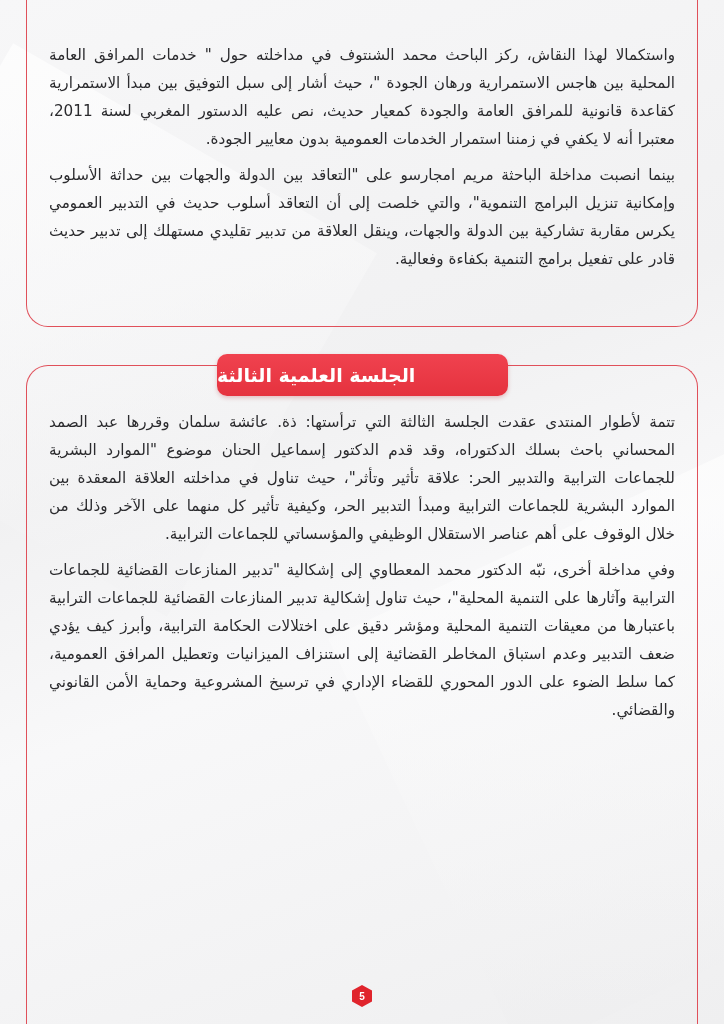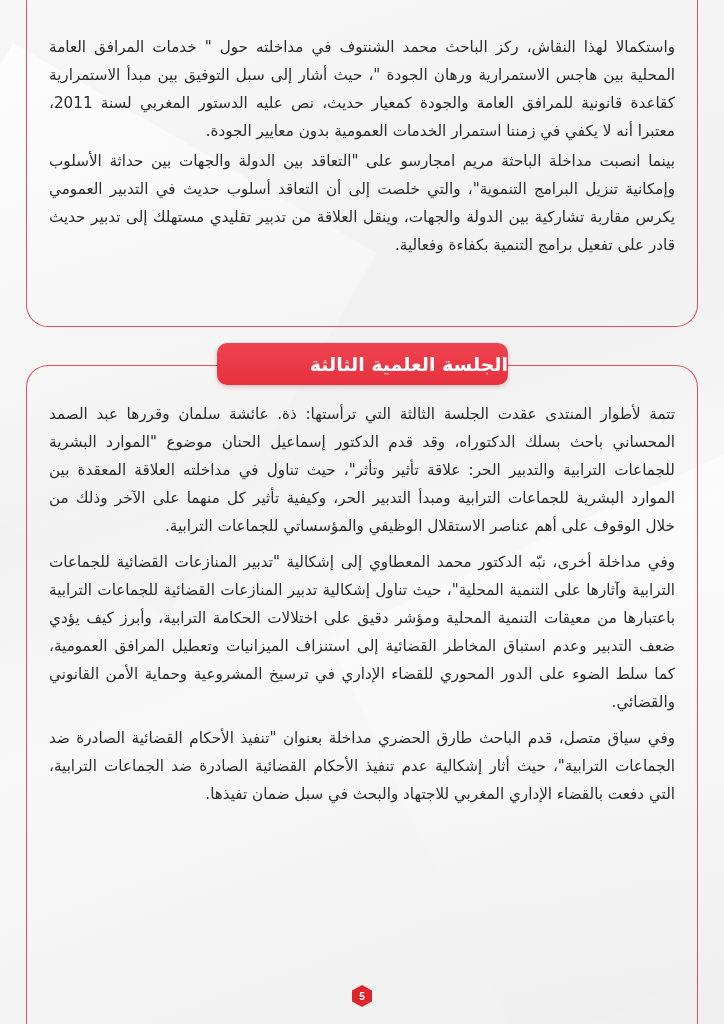--- a/index.html
+++ b/index.html
@@ -58,37 +58,37 @@
       line-height: 28px;
       padding: 0 22px;
     }
     .box.top .content {
       padding-top: 37px;
     }
     .box.bottom .content {
       padding-top: 34px;
     }
     .content p {
-      margin: 0 0 8px 0;
+      margin: 8px 0 8px 0;
     }
     .content p.tight {
       margin-bottom: 2px;
     }
     .title-badge {
       position: absolute;
       left: 217px;
-      top: 343px;
+      top: 354px;
       width: 291px;
       height: 42px;
       border-radius: 10px;
       background: linear-gradient(180deg, #f0424f 0%, #e5323e 100%);
       box-shadow: 0 2px 4px rgba(180,30,40,0.25);
       display: flex;
       align-items: center;
-      justify-content: flex-start;
+      justify-content: flex-end;
       direction: rtl;
     }
     .title-badge span {
       color: #ffffff;
       font-weight: bold;
       font-size: 19px;
       letter-spacing: 0.3px;
     }
     .page-number {
       position: absolute;
@@ -119,21 +119,20 @@
   <div class="content">
     <p class="tight">واستكمالا لهذا النقاش، ركز الباحث محمد الشنتوف في مداخلته حول " خدمات المرافق العامة المحلية بين هاجس الاستمرارية ورهان الجودة "، حيث أشار إلى سبل التوفيق بين مبدأ الاستمرارية كقاعدة قانونية للمرافق العامة والجودة كمعيار حديث، نص عليه الدستور المغربي لسنة 2011، معتبرا أنه لا يكفي في زمننا استمرار الخدمات العمومية بدون معايير الجودة.</p>
     <p>بينما انصبت مداخلة الباحثة مريم امجارسو على "التعاقد بين الدولة والجهات بين حداثة الأسلوب وإمكانية تنزيل البرامج التنموية"، والتي خلصت إلى أن التعاقد أسلوب حديث في التدبير العمومي يكرس مقاربة تشاركية بين الدولة والجهات، وينقل العلاقة من تدبير تقليدي مستهلك إلى تدبير حديث قادر على تفعيل برامج التنمية بكفاءة وفعالية.</p>
   </div>
 </section>
 
 <section class="box bottom">
   <div class="content">
     <p>تتمة لأطوار المنتدى عقدت الجلسة الثالثة التي ترأستها: ذة. عائشة سلمان وقررها عبد الصمد المحساني باحث بسلك الدكتوراه، وقد قدم الدكتور إسماعيل الحنان موضوع "الموارد البشرية للجماعات الترابية والتدبير الحر: علاقة تأثير وتأثر"، حيث تناول في مداخلته العلاقة المعقدة بين الموارد البشرية للجماعات الترابية ومبدأ التدبير الحر، وكيفية تأثير كل منهما على الآخر وذلك من خلال الوقوف على أهم عناصر الاستقلال الوظيفي والمؤسساتي للجماعات الترابية.</p>
     <p>وفي مداخلة أخرى، نبّه الدكتور محمد المعطاوي إلى إشكالية "تدبير المنازعات القضائية للجماعات الترابية وآثارها على التنمية المحلية"، حيث تناول إشكالية تدبير المنازعات القضائية للجماعات الترابية باعتبارها من معيقات التنمية المحلية ومؤشر دقيق على اختلالات الحكامة الترابية، وأبرز كيف يؤدي ضعف التدبير وعدم استباق المخاطر القضائية إلى استنزاف الميزانيات وتعطيل المرافق العمومية، كما سلط الضوء على الدور المحوري للقضاء الإداري في ترسيخ المشروعية وحماية الأمن القانوني والقضائي.</p>
-    <p class="tight">وفي سياق متصل، قدم الباحث طارق الحضري مداخلة بعنوان "تنفيذ الأحكام القضائية الصادرة ضد الجماعات الترابية"، حيث أثار إشكالية عدم تنفيذ الأحكام القضائية الصادرة ضد الجماعات الترابية، التي دفعت بالقضاء الإداري المغربي للاجتهاد والبحث في سبل ضمان تفيذها.</p>
   </div>
 </section>
 
 <div class="title-badge">
   <span>الجلسة العلمية  الثالثة</span>
 </div>
 
 <div class="page-number">
   <span>5</span>
 </div>

